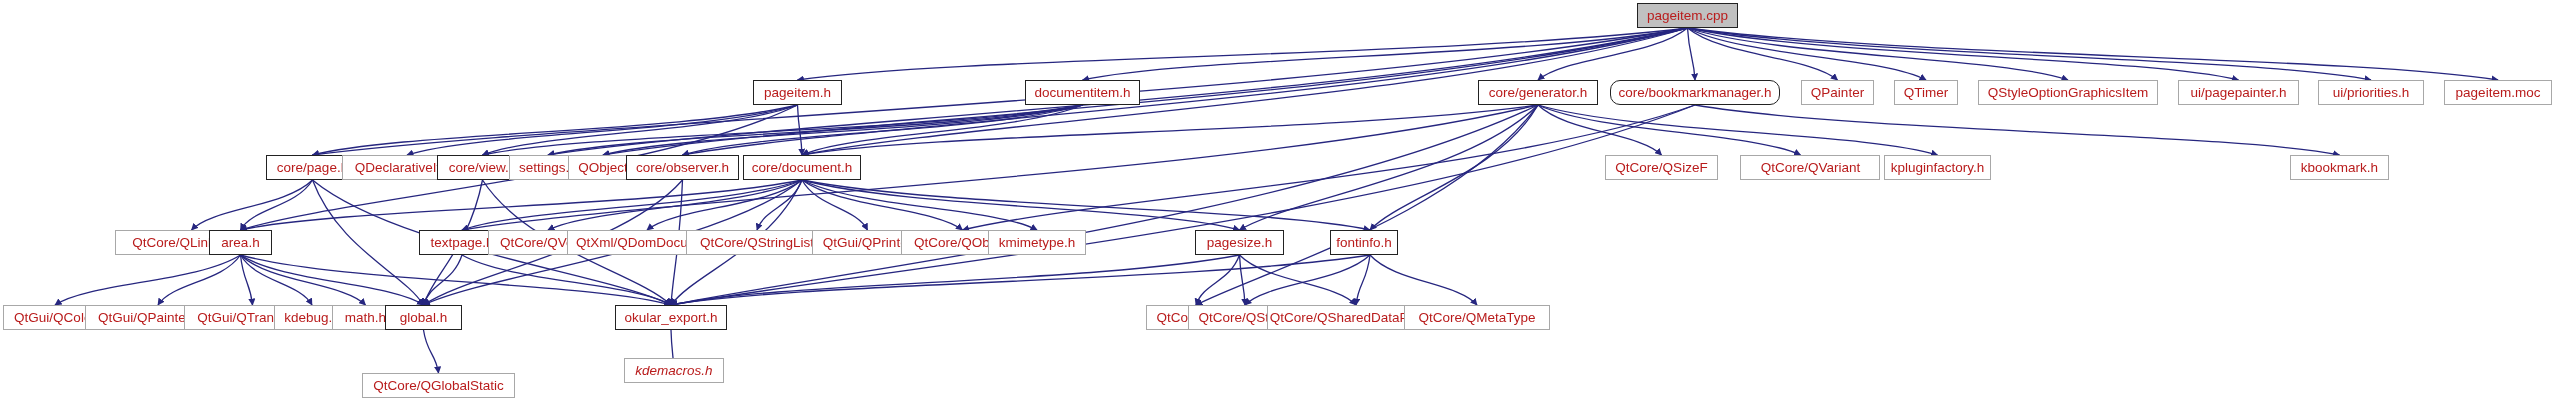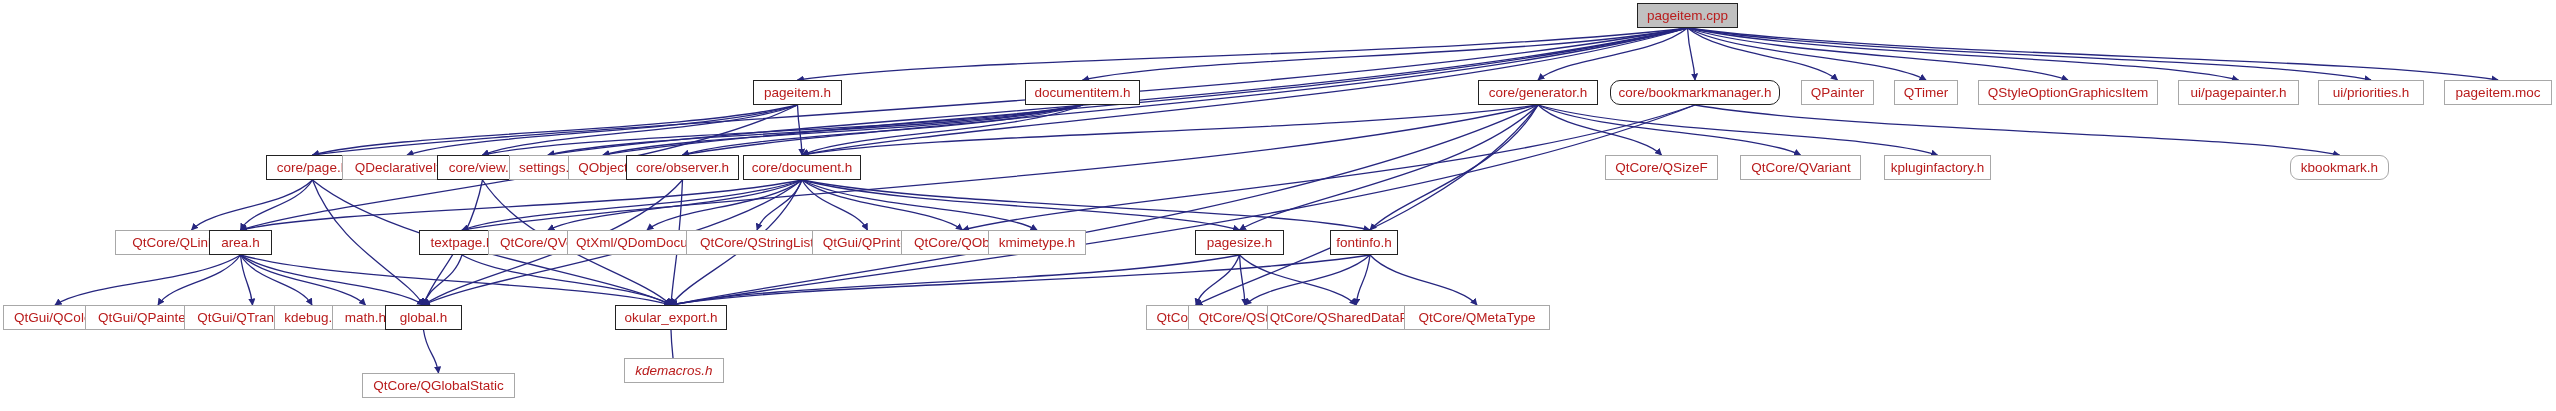--- a/index.html
+++ b/index.html
@@ -134,23 +134,23 @@
       <div class="node weak" style="left: 2318px; top: 80px; width: 106px;">ui/priorities.h</div>
       <div class="node weak" style="left: 2444px; top: 80px; width: 108px;">pageitem.moc</div>
       <div class="node strong" style="left: 266px; top: 155px; width: 93px;">core/page.h</div>
       <div class="node weak" style="left: 342px; top: 155px; width: 130px;">QDeclarativeItem</div>
       <div class="node strong" style="left: 437px; top: 155px; width: 91px;">core/view.h</div>
       <div class="node weak" style="left: 509px; top: 155px; width: 78px;">settings.h</div>
       <div class="node weak" style="left: 568px; top: 155px; width: 70px;">QObject</div>
       <div class="node strong" style="left: 626px; top: 155px; width: 113px;">core/observer.h</div>
       <div class="node strong" style="left: 743px; top: 155px; width: 118px;">core/document.h</div>
       <div class="node weak" style="left: 1605px; top: 155px; width: 113px;">QtCore/QSizeF</div>
-      <div class="node weak" style="left: 1740px; top: 155px; width: 121px; padding-left: 8px;">QtCore/QVariant</div>
+      <div class="node weak" style="left: 1740px; top: 155px; width: 140px; padding-left: 8px;">QtCore/QVariant</div>
       <div class="node weak" style="left: 1884px; top: 155px; width: 107px;">kpluginfactory.h</div>
-      <div class="node weak" style="left: 2290px; top: 155px; width: 99px; border-radius: 9px;">kbookmark.h</div>
+      <div class="node weak" style="left: 2290px; top: 155px; width: 99px;">kbookmark.h</div>
       <div class="node weak" style="left: 115px; top: 230px; width: 153px;">QtCore/QLinkedList</div>
       <div class="node strong" style="left: 209px; top: 230px; width: 63px;">area.h</div>
       <div class="node strong" style="left: 419px; top: 230px; width: 86px;">textpage.h</div>
       <div class="node weak" style="left: 488px; top: 230px; width: 120px;">QtCore/QVector</div>
       <div class="node weak" style="left: 567px; top: 230px; width: 160px;">QtXml/QDomDocument</div>
       <div class="node weak" style="left: 686px; top: 230px; width: 142px;">QtCore/QStringList</div>
       <div class="node weak" style="left: 812px; top: 230px; width: 111px;">QtGui/QPrinter</div>
       <div class="node weak" style="left: 901px; top: 230px; width: 123px;">QtCore/QObject</div>
       <div class="node weak" style="left: 988px; top: 230px; width: 98px;">kmimetype.h</div>
       <div class="node strong" style="left: 1195px; top: 230px; width: 89px;">pagesize.h</div>

